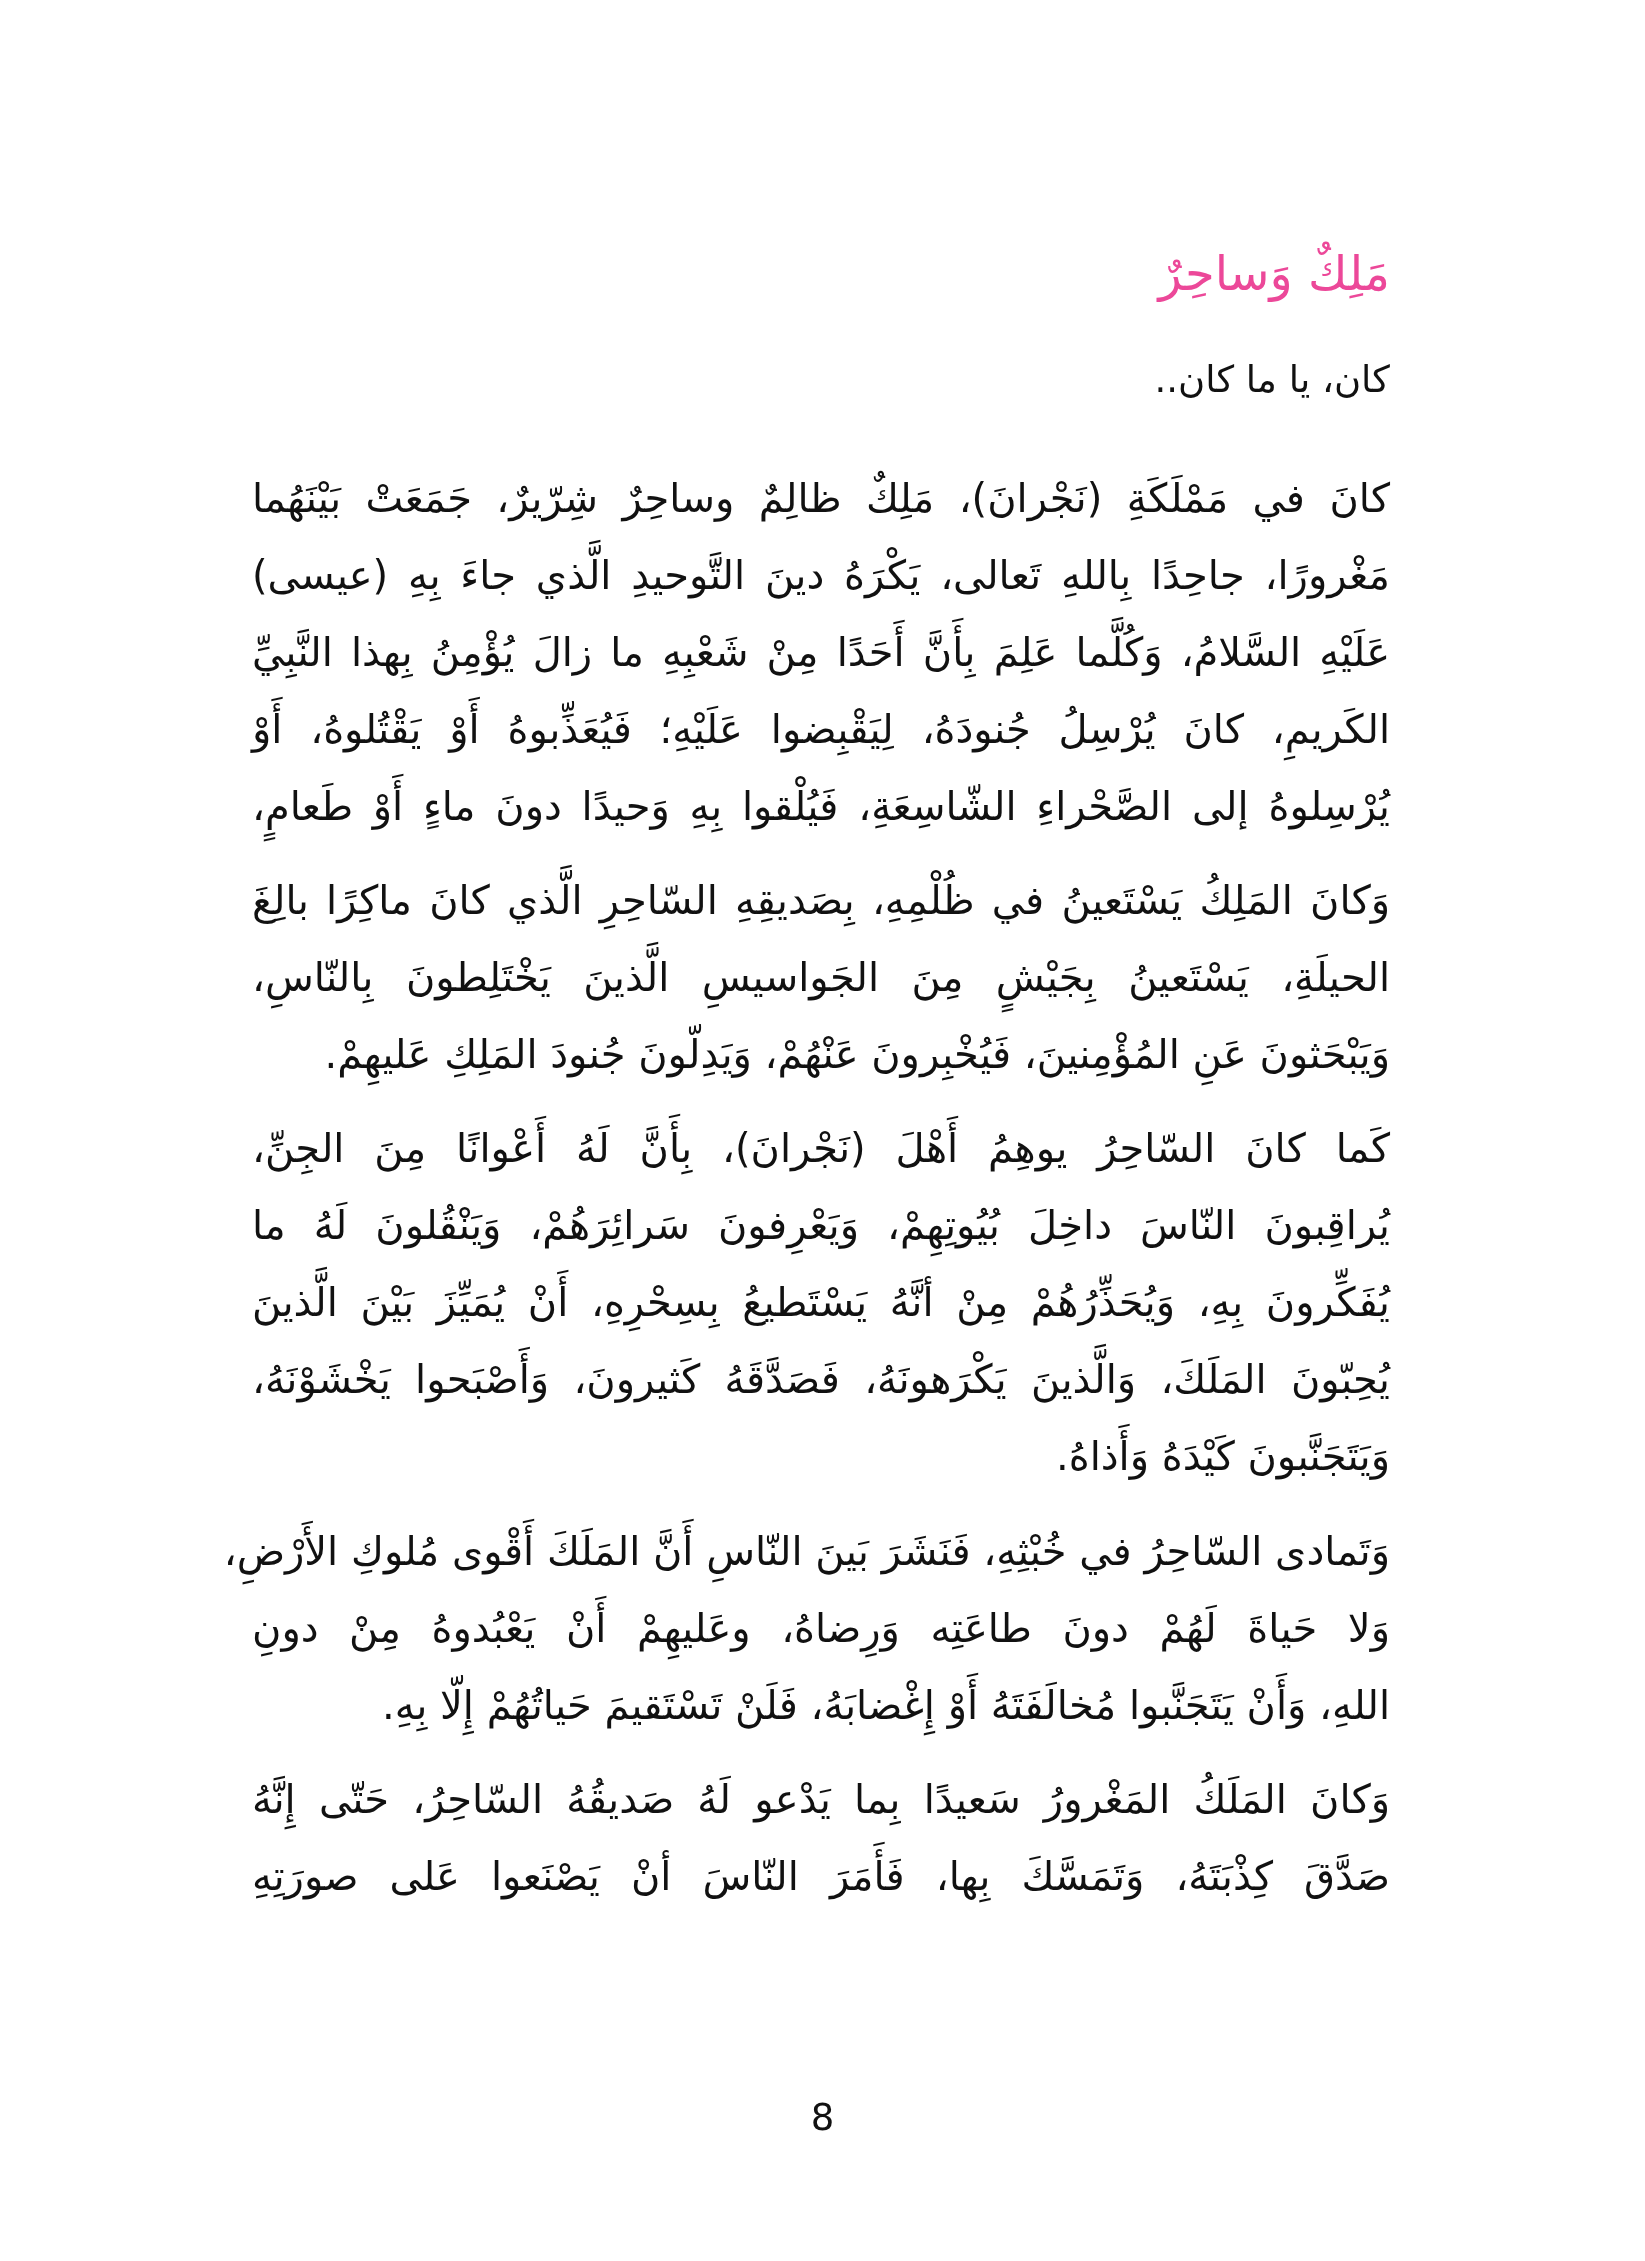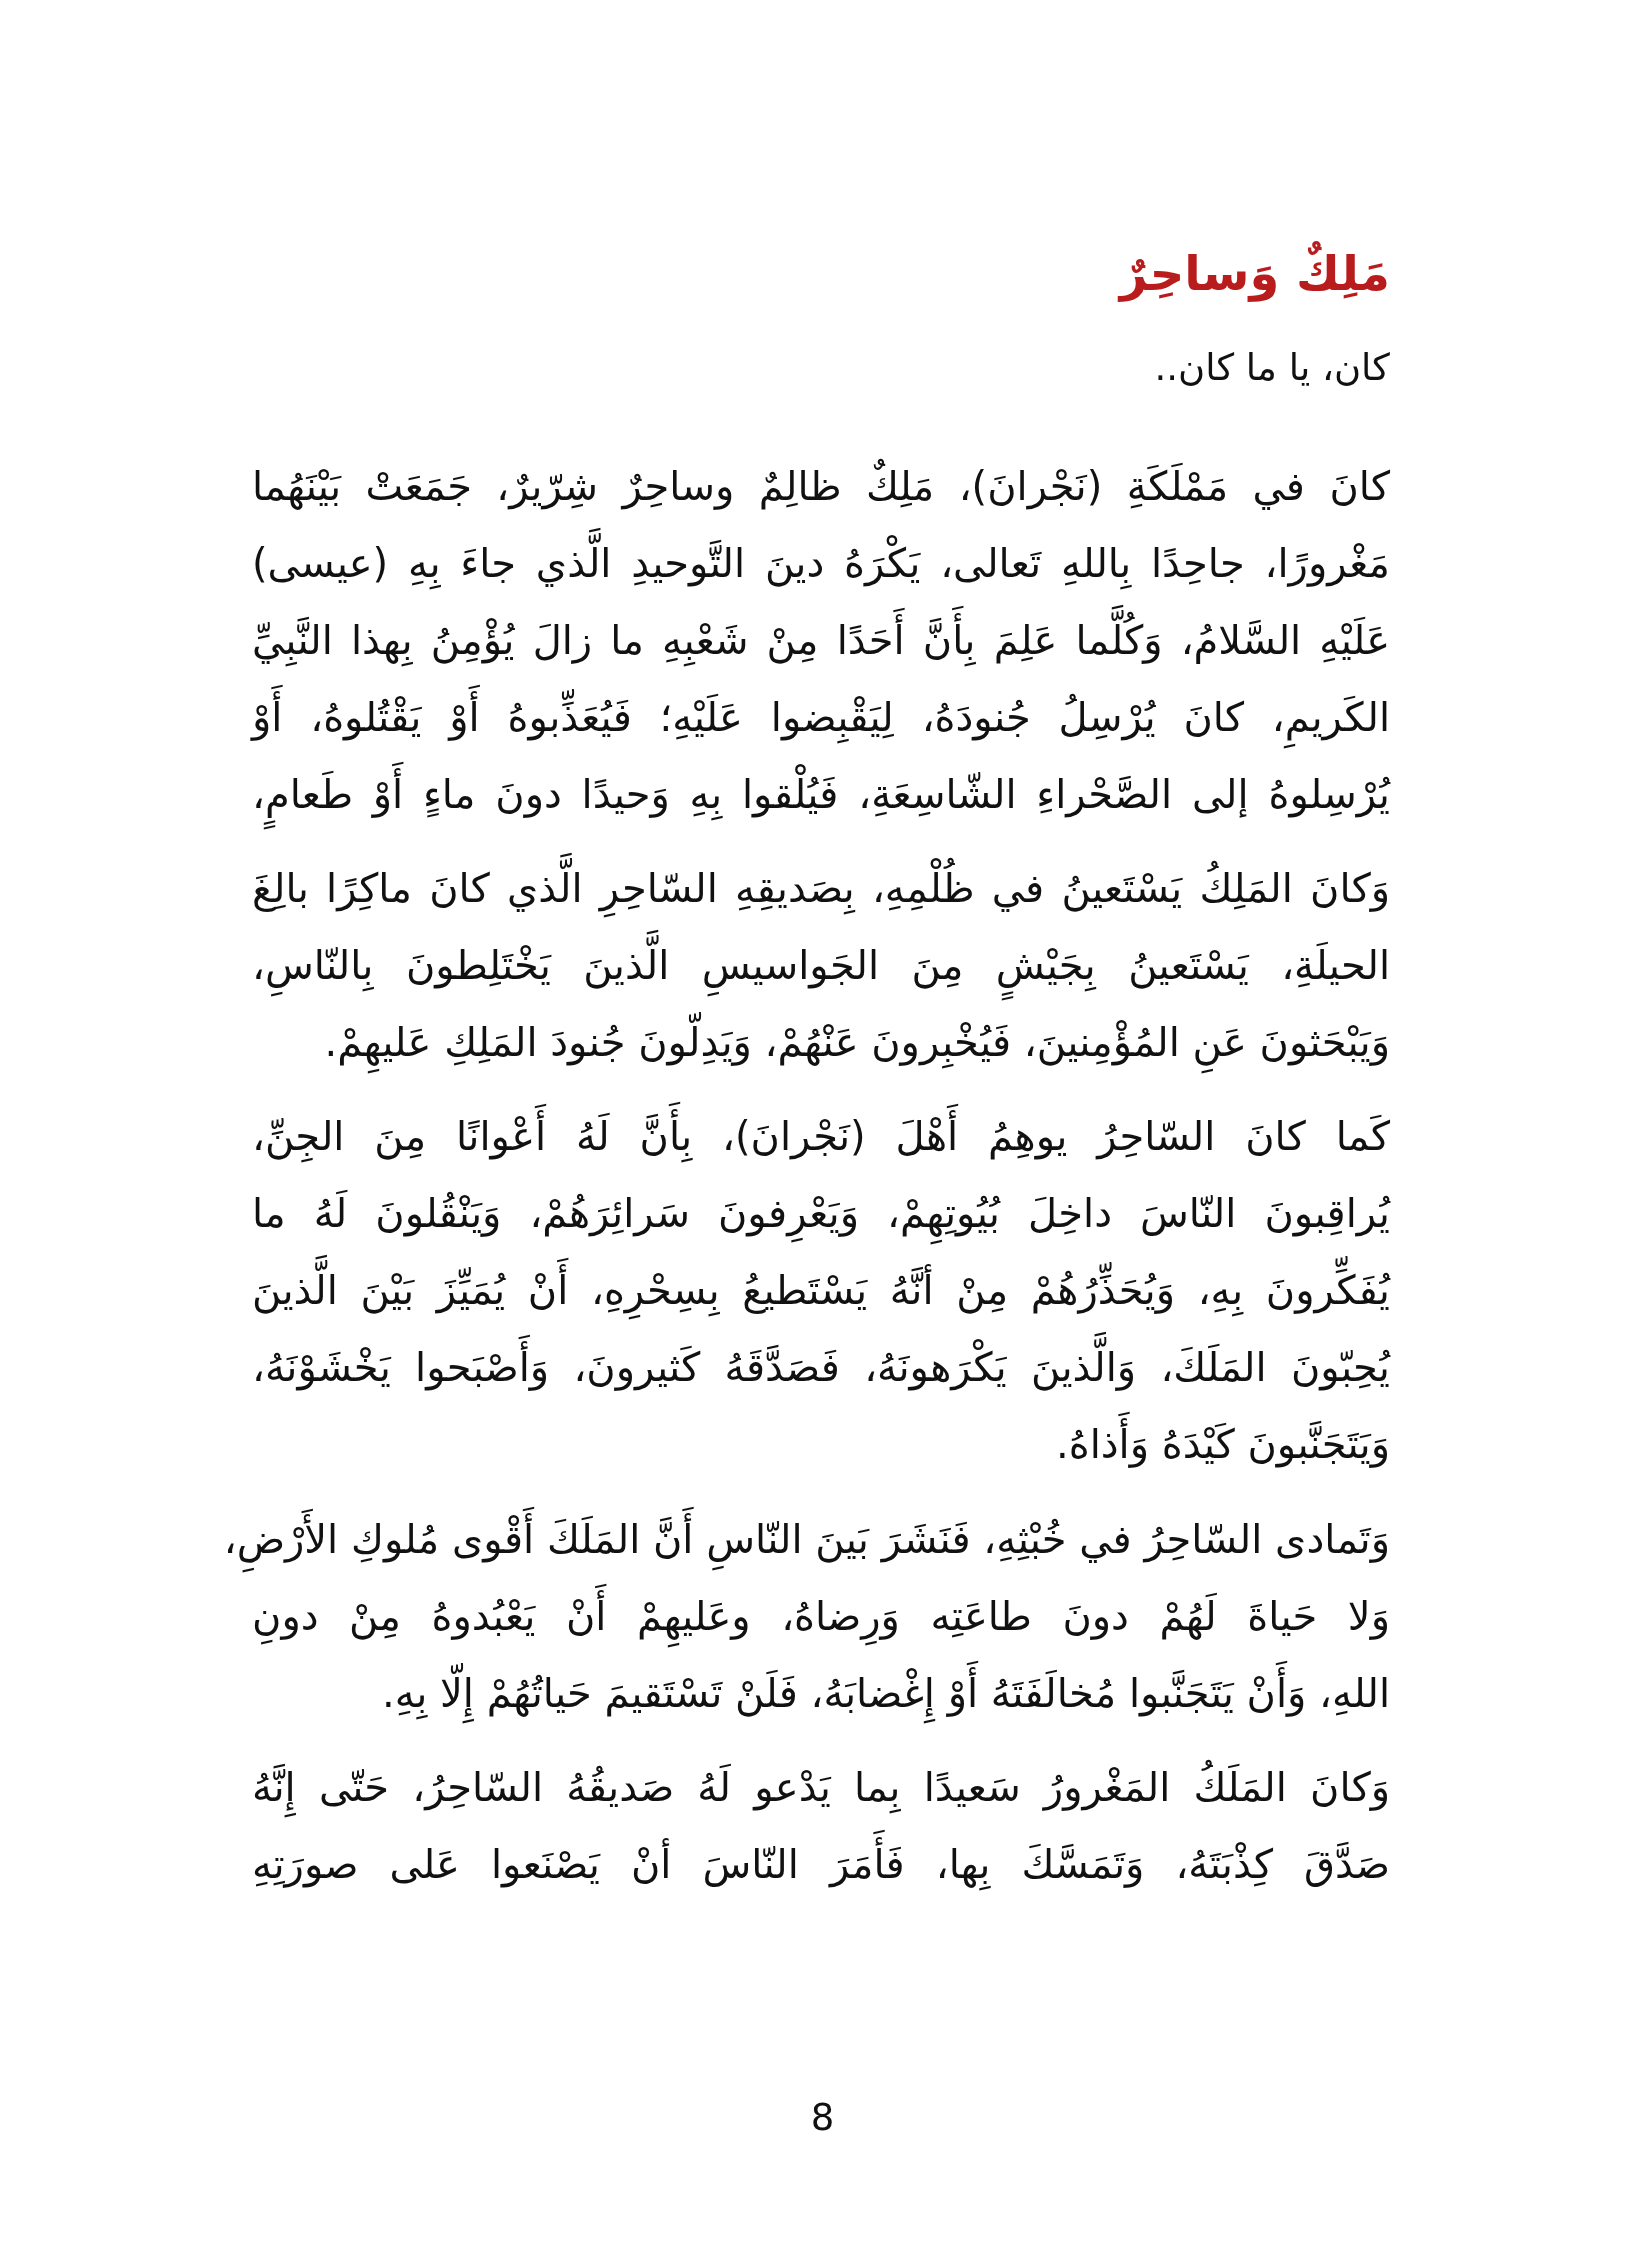--- a/index.html
+++ b/index.html
@@ -19,28 +19,28 @@
   }
   .content {
     position: absolute;
     top: 241px;
     right: 255px;
     left: 252px;
     direction: rtl;
   }
   .story-title {
     font-size: 48px;
-    font-weight: bold;
-    color: #b91c1c;
+    font-weight: normal;
+    color: #ec4899;
     text-align: right;
     line-height: 1.35;
     letter-spacing: 0.9px;
   }
   .story-opening {
-    margin-top: 36px;
+    margin-top: 48px;
     font-size: 37px;
     color: #111111;
     text-align: right;
     line-height: 1.4;
   }
   .story-body {
     margin-top: 54px;
     color: #111111;
     font-size: 40px;
   }

